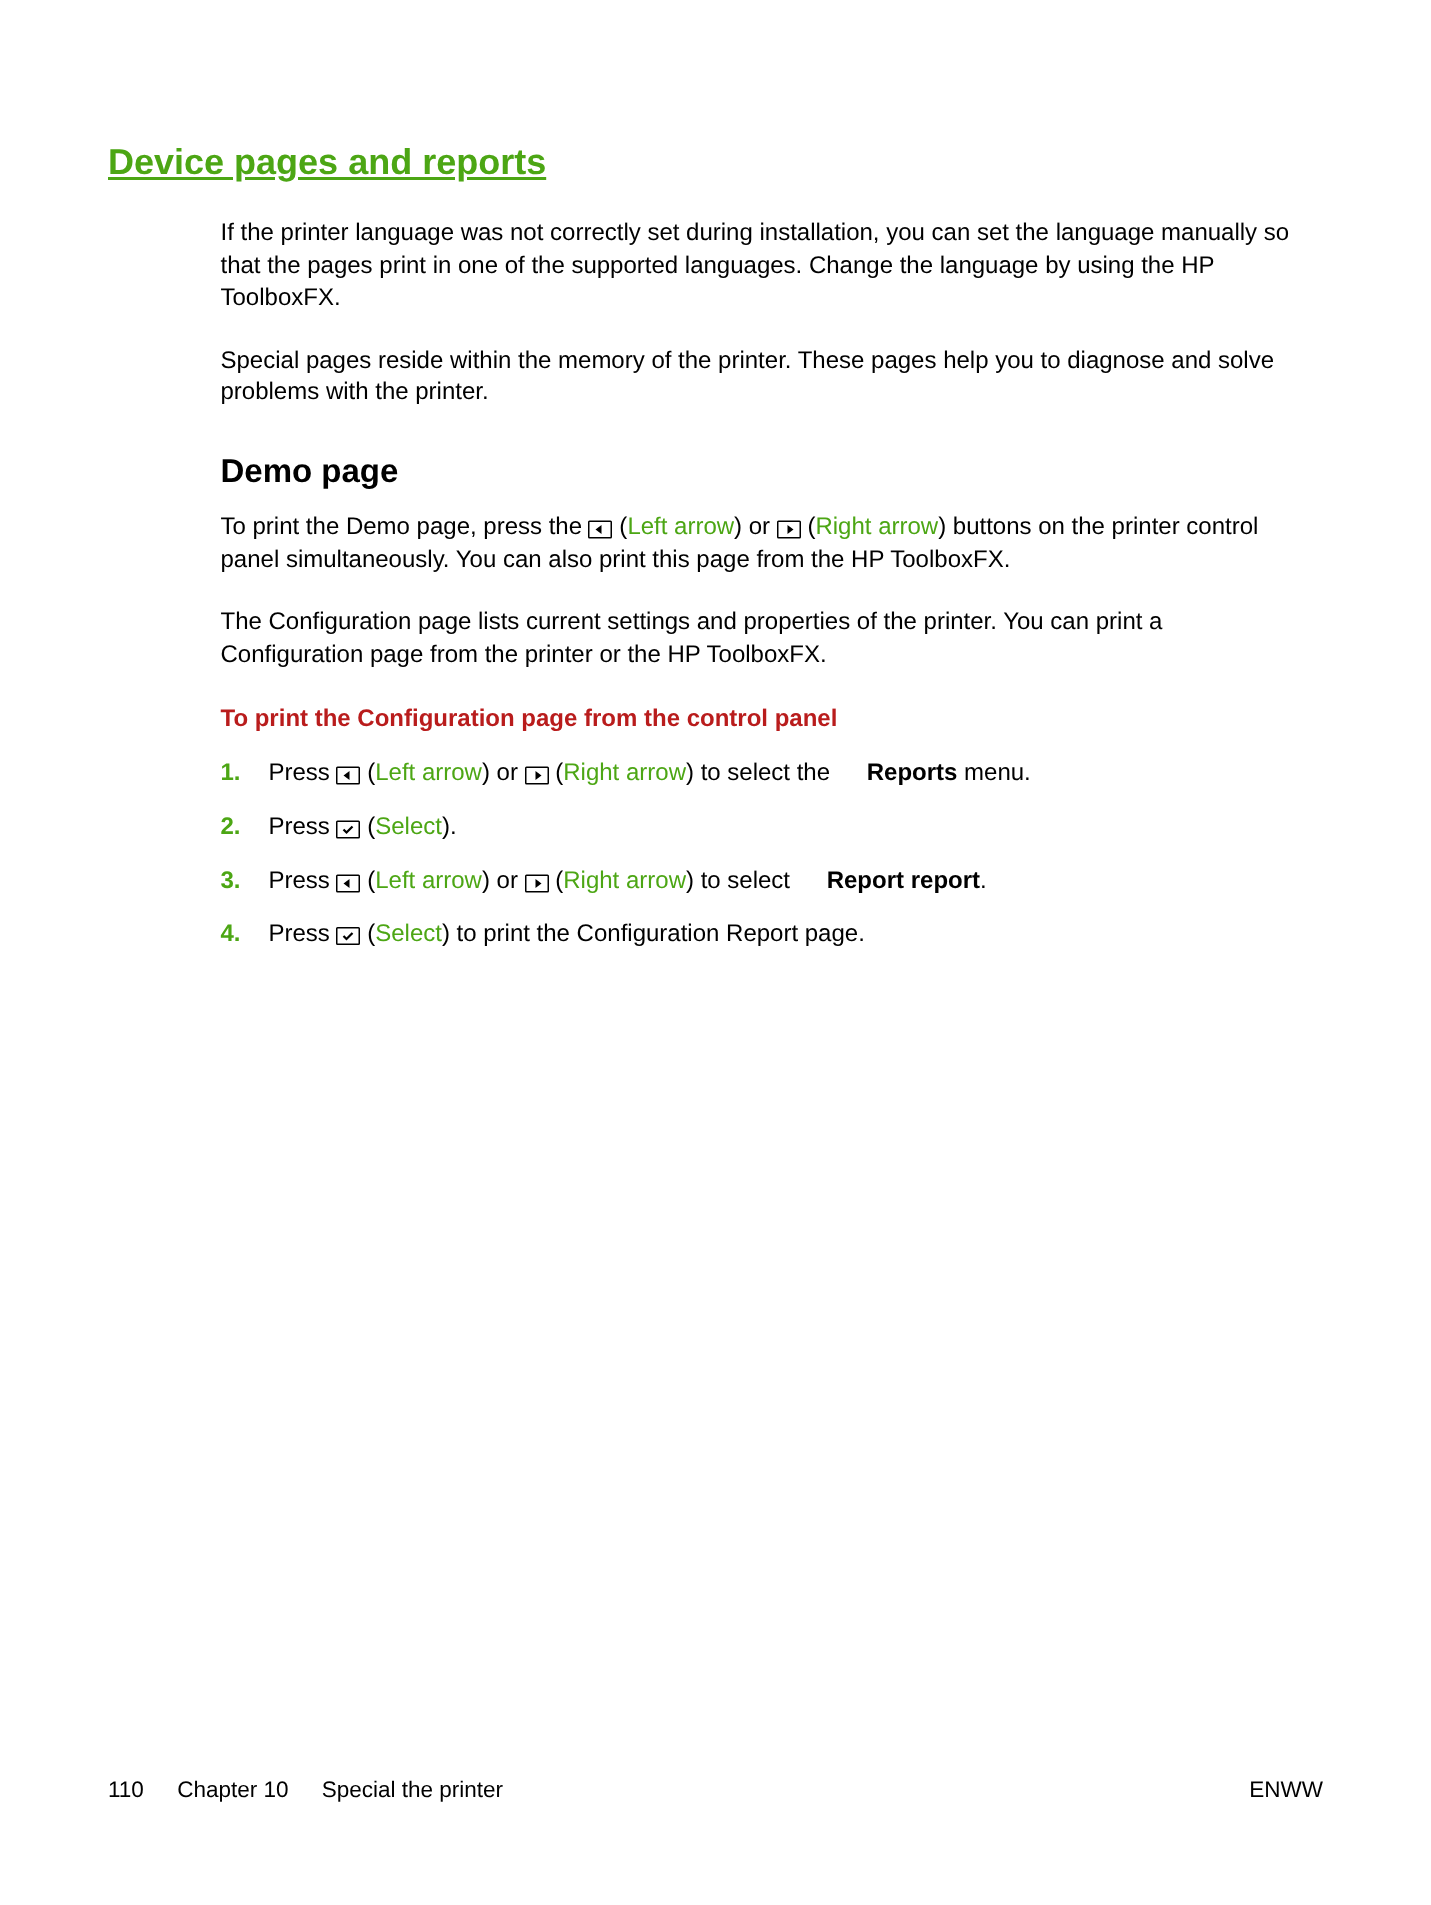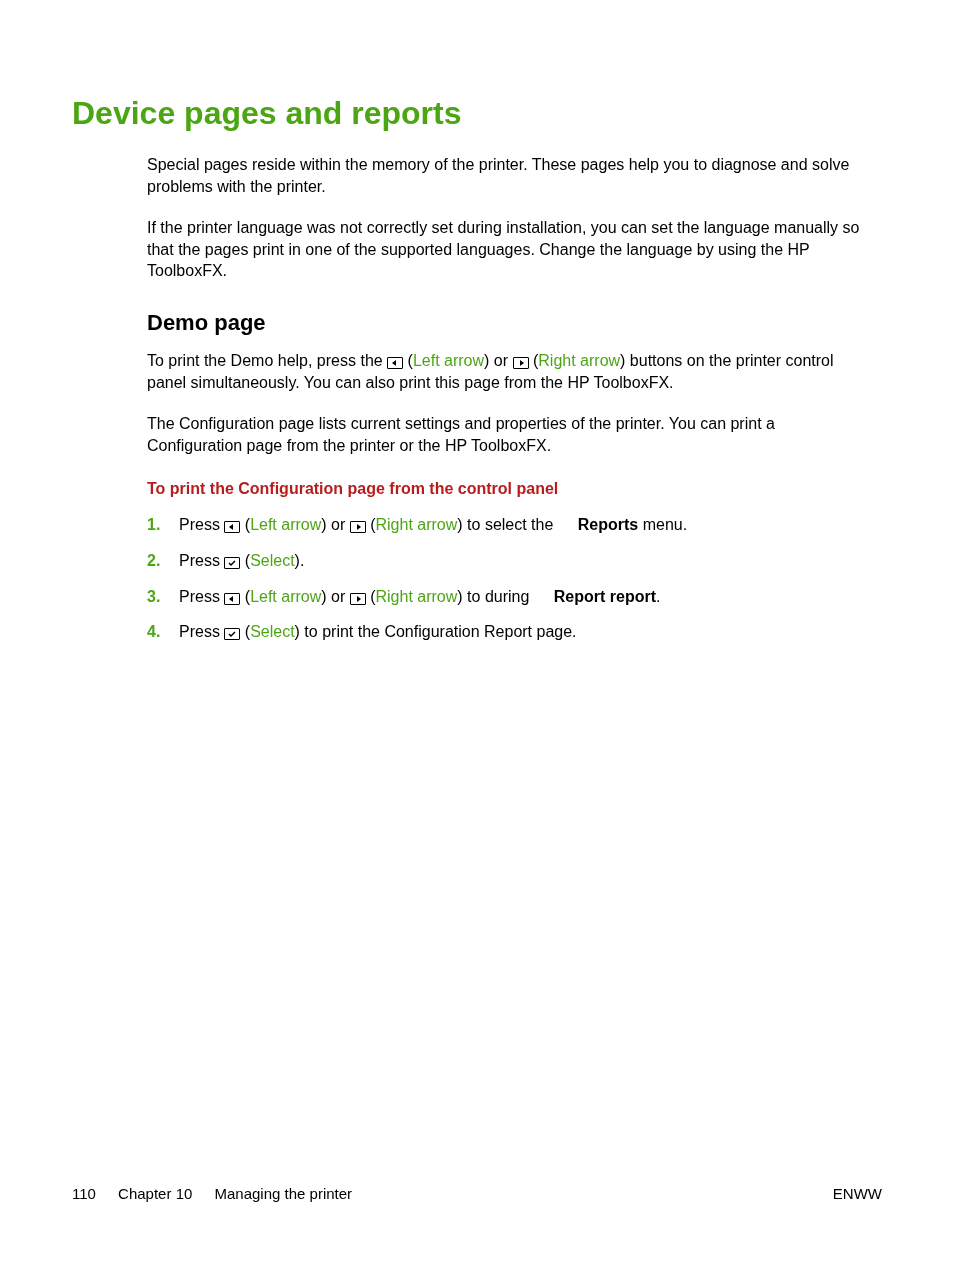--- a/index.html
+++ b/index.html
@@ -1,18 +1,18 @@
 <!DOCTYPE html>
 <html><head>
   <meta charset="utf-8">
   <style>
     * { box-sizing: border-box; margin: 0; padding: 0; }
     body { width: 954px; height: 1270px; background: #fff; font-family: Arial, Helvetica, sans-serif; color: #000; position: relative; }
     .page { padding: 95px 72px 0 72px; }
-    h1 { color: #4ca614; font-size: 32px; font-weight: bold; margin-bottom: 22px; }
+    h1 { color: #4ca614; font-size: 24px; font-weight: bold; margin-bottom: 22px; text-decoration: underline; }
     .body-indent { margin-left: 75px; margin-right: 8px; }
     p { font-size: 16px; line-height: 1.35; margin-bottom: 20px; }
     h2 { color: #000; font-size: 22px; font-weight: bold; margin-bottom: 14px; margin-top: 28px; }
     h3.green { color: #b91c1c; font-size: 16px; font-weight: bold; margin-bottom: 16px; margin-top: 24px; }
     ol { list-style: none; padding: 0; margin: 0; }
     ol li { margin-bottom: 14px; display: flex; align-items: baseline; font-size: 16px; line-height: 1.35; }
     ol li .num { color: #4ca614; font-weight: bold; min-width: 32px; }
     ol li .txt { flex: 1; }
     .green-ref { color: #4ca614; }
     .icon-box { display: inline-flex; align-items: center; justify-content: center; width: 16px; height: 12px; border: 1px solid #000; border-radius: 1px; position: relative; top: 1px; }
@@ -20,26 +20,26 @@
     .footer { position: absolute; bottom: 68px; left: 72px; right: 72px; display: flex; justify-content: space-between; font-size: 15px; }
     .footer .left span { margin-right: 18px; }
     strong { font-weight: bold; padding-left: 20px; }
   </style>
 </head>
 <body>
 
 <div class="page">
   <h1>Device pages and reports</h1>
   <div class="body-indent">
+    <p>If the printer language was not correctly set during installation, you can set the language manually so that the pages print in one of the supported languages. Change the language by using the HP ToolboxFX.</p>
     <p>Special pages reside within the memory of the printer. These pages help you to diagnose and solve problems with the printer.</p>
-    <p>If the printer language was not correctly set during installation, you can set the language manually so that the pages print in one of the supported languages. Change the language by using the HP ToolboxFX.</p>
 
     <h2>Demo page</h2>
     <p>
-      <span>To print the Demo help, press the </span><span class="icon-box">
+      <span>To print the Demo page, press the </span><span class="icon-box">
           <svg width="10" height="8" viewBox="0 0 10 8">
             <polygon points="6,1 2,4 6,7" fill="#000"></polygon>
           </svg>
         </span> (<span class="green-ref">Left arrow</span>)<span> or </span><span class="icon-box">
           <svg width="10" height="8" viewBox="0 0 10 8">
             <polygon points="4,1 8,4 4,7" fill="#000"></polygon>
           </svg>
         </span> (<span class="green-ref">Right arrow</span>)<span> buttons on the printer control panel simultaneously. You can also print this page from the HP ToolboxFX.</span>
     </p>
 
@@ -75,37 +75,37 @@
         <span class="num">3.</span>
         <span class="txt">
           <span>Press </span><span class="icon-box">
               <svg width="10" height="8" viewBox="0 0 10 8">
                 <polygon points="6,1 2,4 6,7" fill="#000"></polygon>
               </svg>
             </span> (<span class="green-ref">Left arrow</span>)<span> or </span><span class="icon-box">
               <svg width="10" height="8" viewBox="0 0 10 8">
                 <polygon points="4,1 8,4 4,7" fill="#000"></polygon>
               </svg>
-            </span> (<span class="green-ref">Right arrow</span>)<span> to during </span><strong>Report report</strong><span>.</span>
+            </span> (<span class="green-ref">Right arrow</span>)<span> to select </span><strong>Report report</strong><span>.</span>
         </span>
       </li>
       <li>
         <span class="num">4.</span>
         <span class="txt">
           <span>Press </span><span class="icon-box">
               <svg width="10" height="8" viewBox="0 0 10 8">
                 <polyline points="2,4 4,6 8,2" fill="none" stroke="#000" stroke-width="1.5"></polyline>
               </svg>
             </span> (<span class="green-ref">Select</span>)<span> to print the Configuration Report page.</span>
         </span>
       </li>
     </ol>
   </div>
 </div>
 
 <div class="footer">
   <div class="left">
     <span>110</span>
     <span>Chapter 10</span>
-    <span>Managing the printer</span>
+    <span>Special the printer</span>
   </div>
   <div class="right">ENWW</div>
 </div>
 
 </body></html>

